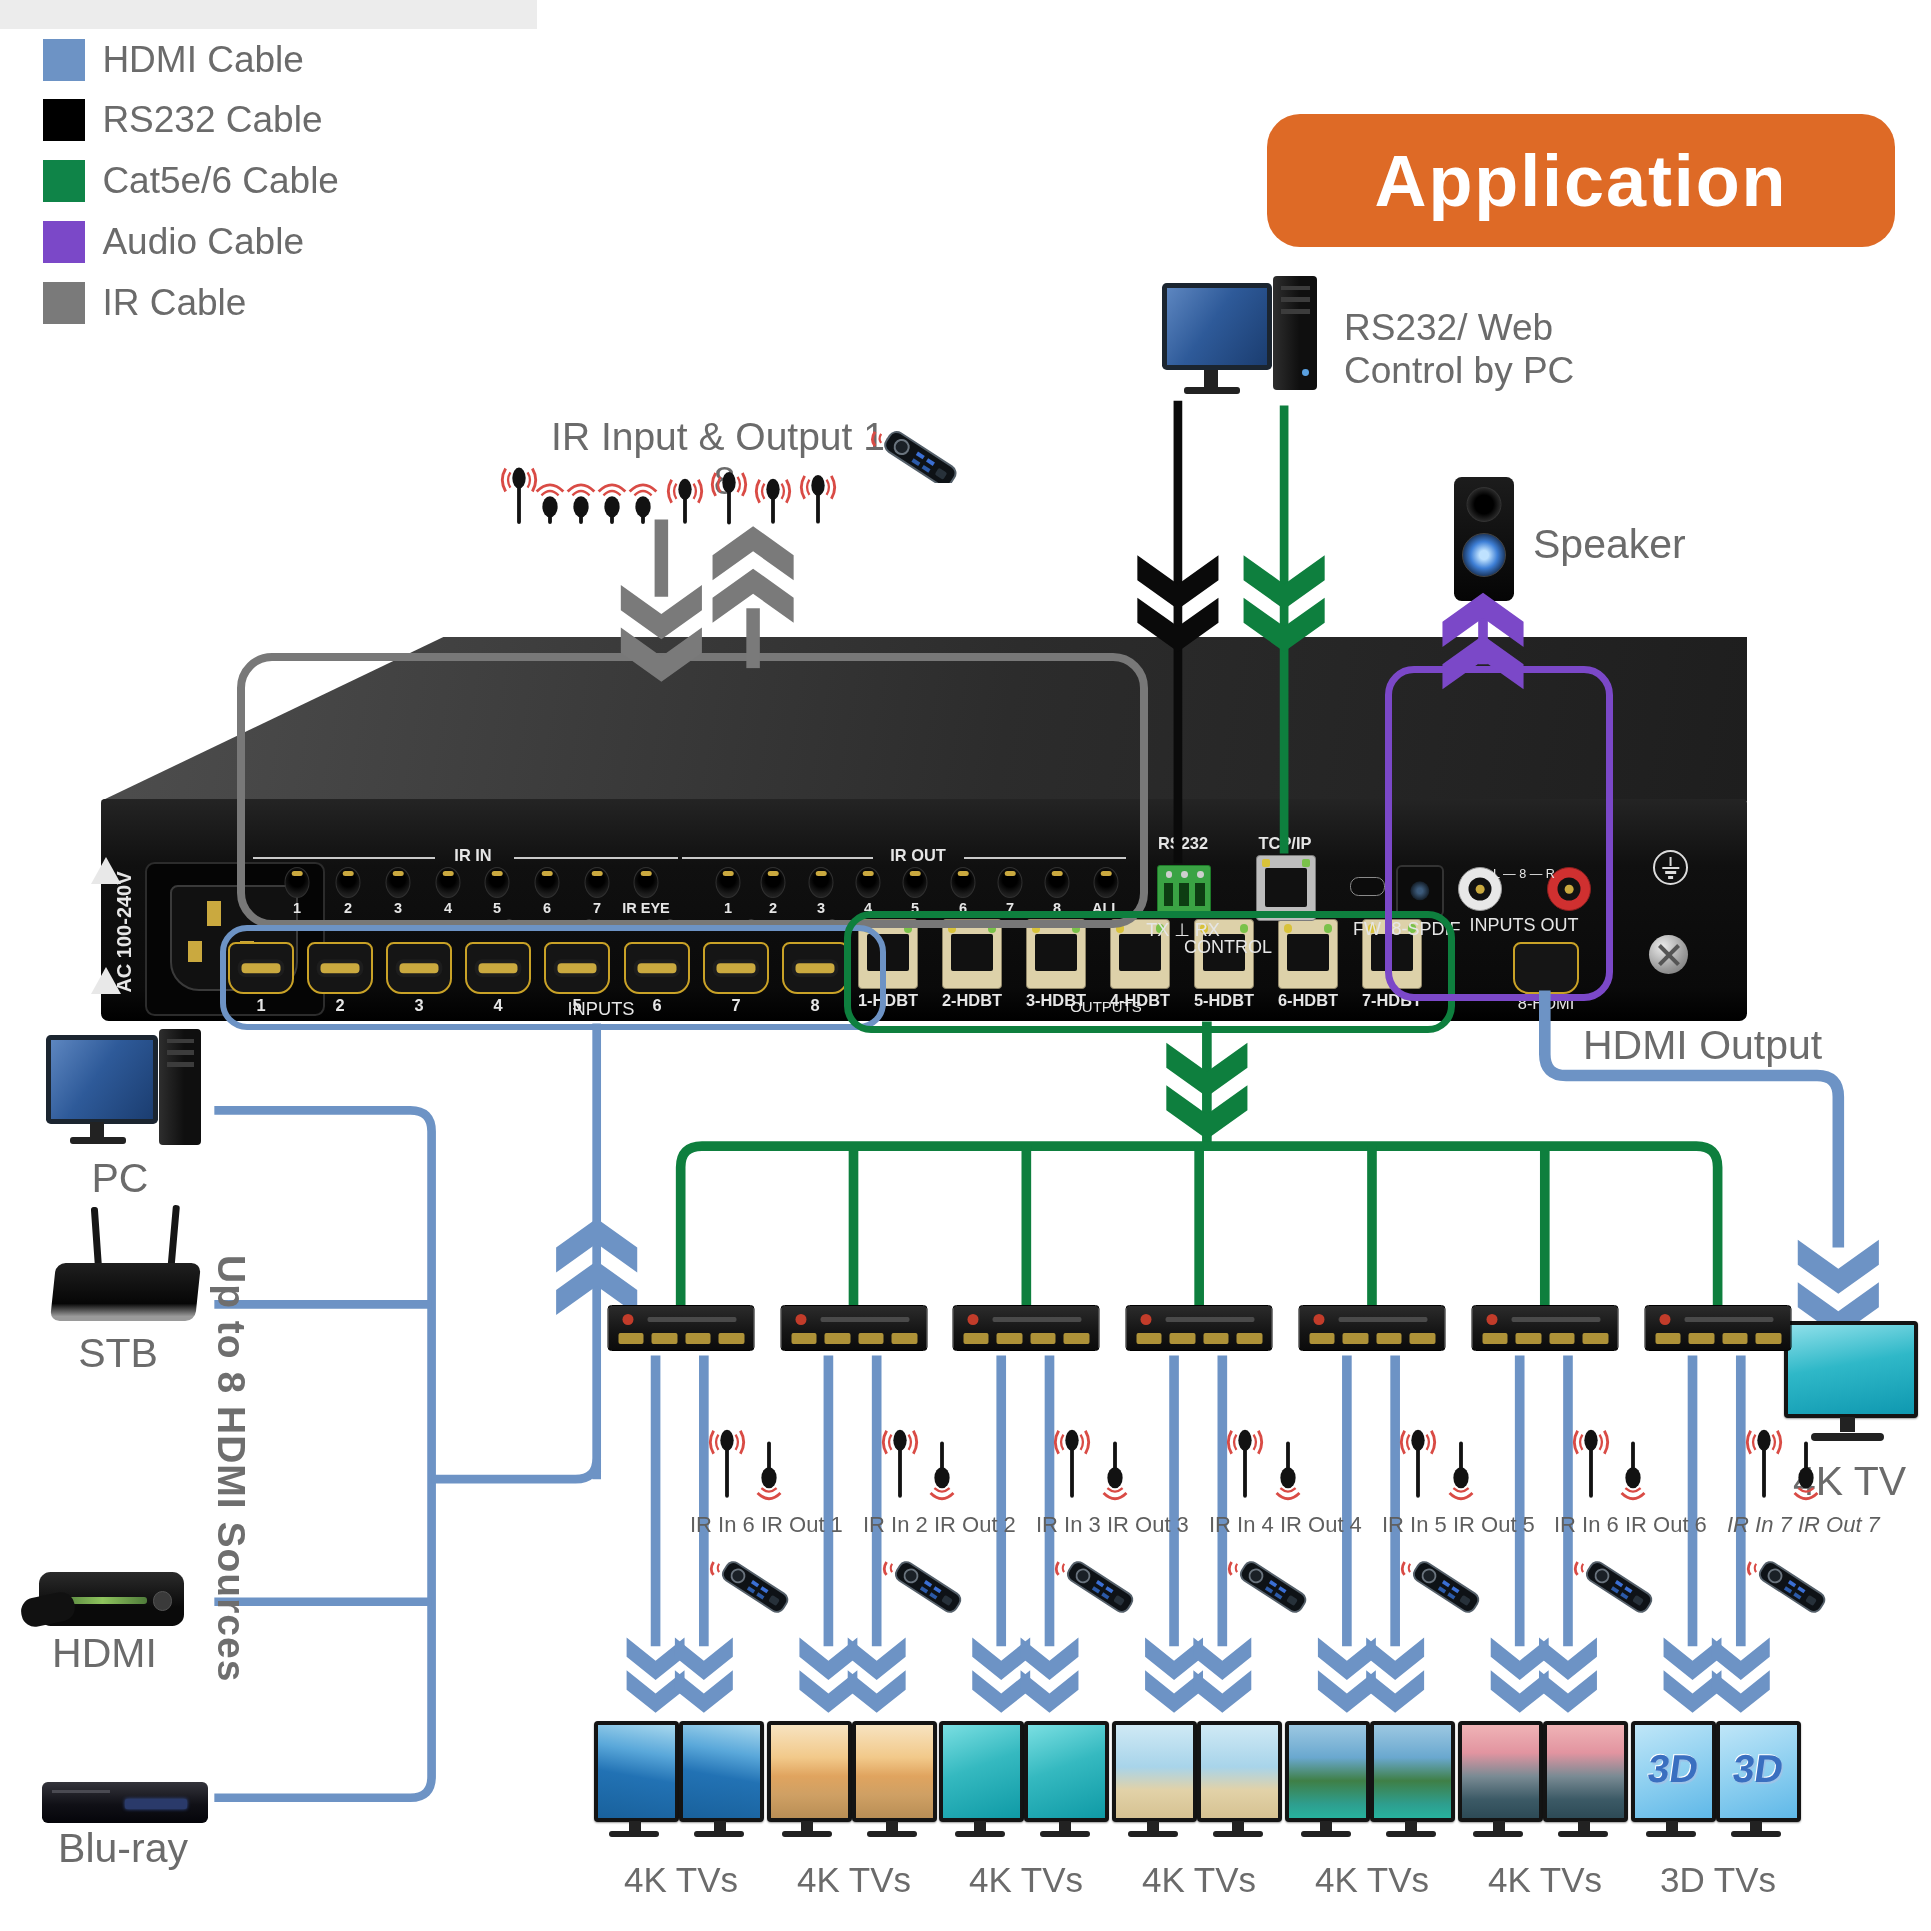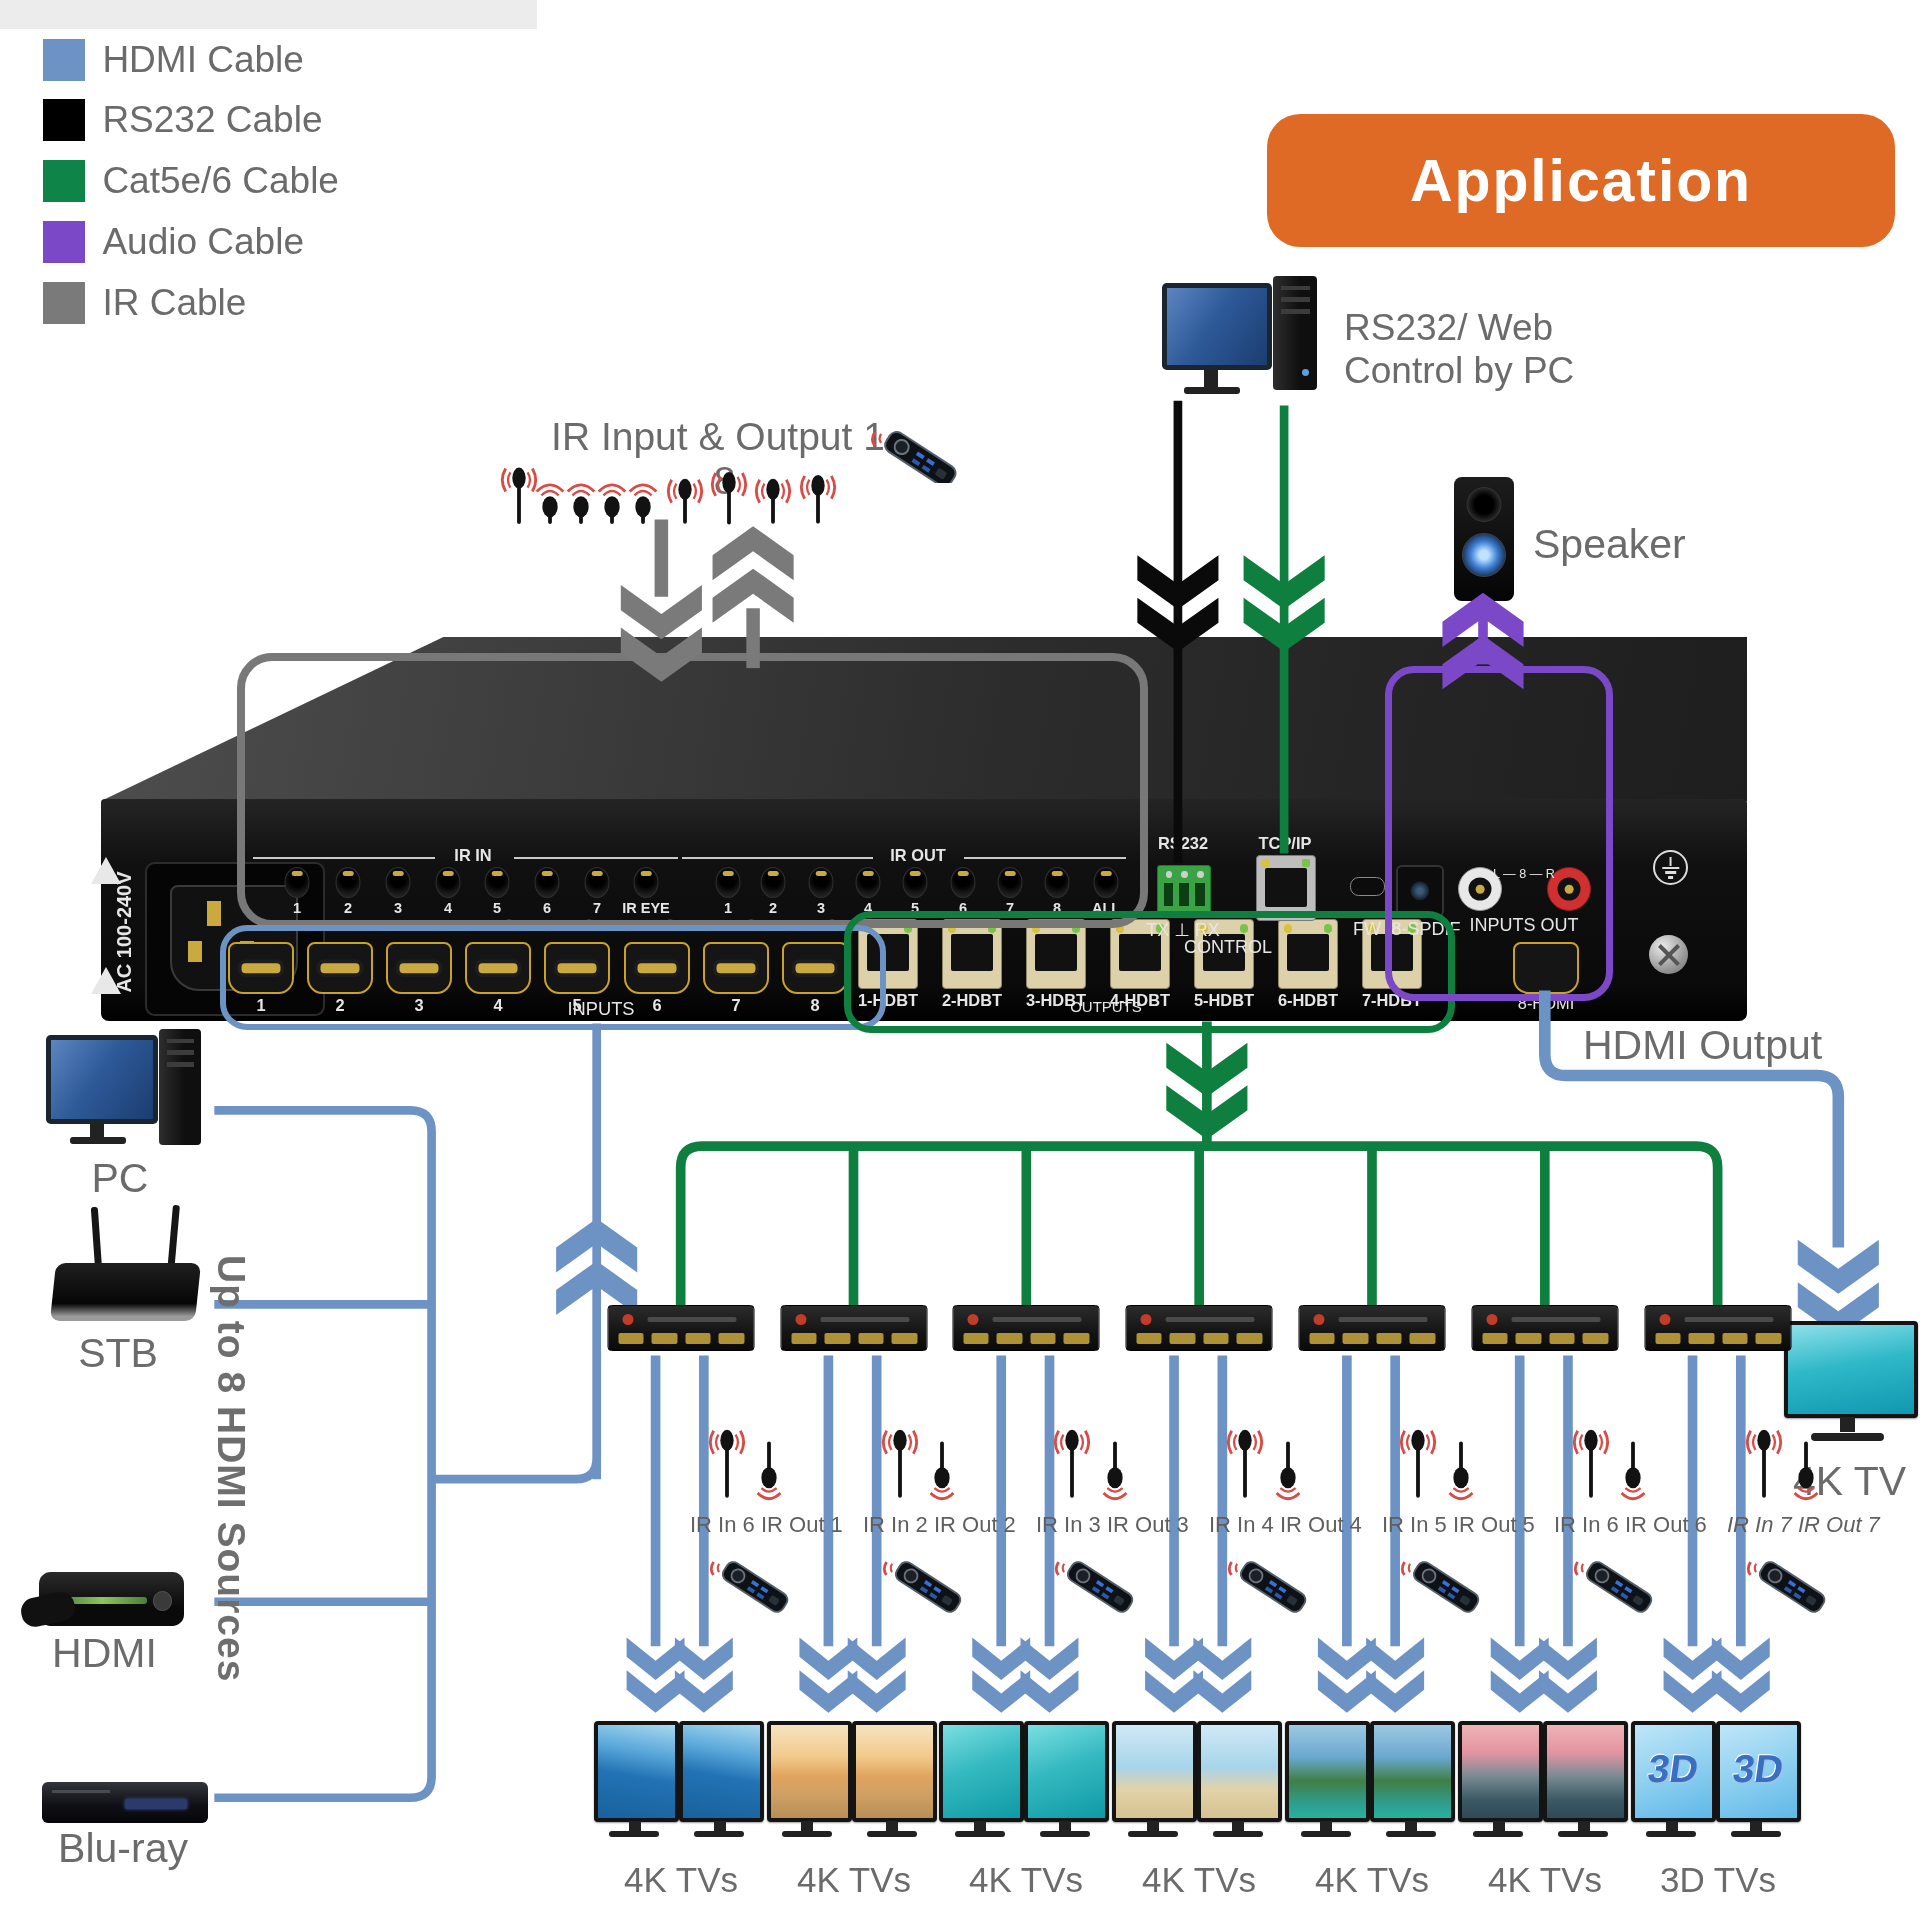--- a/index.html
+++ b/index.html
@@ -8,21 +8,21 @@
   .abs{position:absolute;}
   .gtxt{color:#6b6b6b;}
   .ctr{text-align:center;}
   
   .legend-row{position:absolute;left:43px;height:42px;display:flex;align-items:center;gap:17.4px;}
   .legend-sq{width:42px;height:42px;flex:0 0 42px;}
   .legend-lb{font-size:37px;color:#6b6b6b;white-space:nowrap;}
   
   .banner{position:absolute;left:1267px;top:114px;width:628px;height:133px;border-radius:33px;
           display:flex;align-items:center;justify-content:center;}
-  .banner span{color:#fff;font-size:59px;font-weight:bold;letter-spacing:1.9px;}
+  .banner span{color:#fff;font-size:72px;font-weight:bold;letter-spacing:1.9px;}
   
   .dev-top{position:absolute;left:101px;top:637px;width:1646px;height:164px;
            background:linear-gradient(100deg,#4e4e4e,#2c2c2c 55%,#1e1e1e);
            clip-path:polygon(20.8% 0,100% 0,100% 100%,0 100%);}
   .dev-front{position:absolute;left:101px;top:799px;width:1646px;height:222px;
              background:linear-gradient(180deg,#242424,#101010 30%,#0a0a0a 85%,#000);
              border-radius:3.9px 3.9px 7.7px 7.7px;}
   .ptxt{position:absolute;color:#e6e6e6;font-size:16.4px;white-space:nowrap;transform:translateX(-50%);}
   .ptxt.sm{font-size:18px;}
   .hline{position:absolute;height:1.9px;background:#b9b9b9;}

